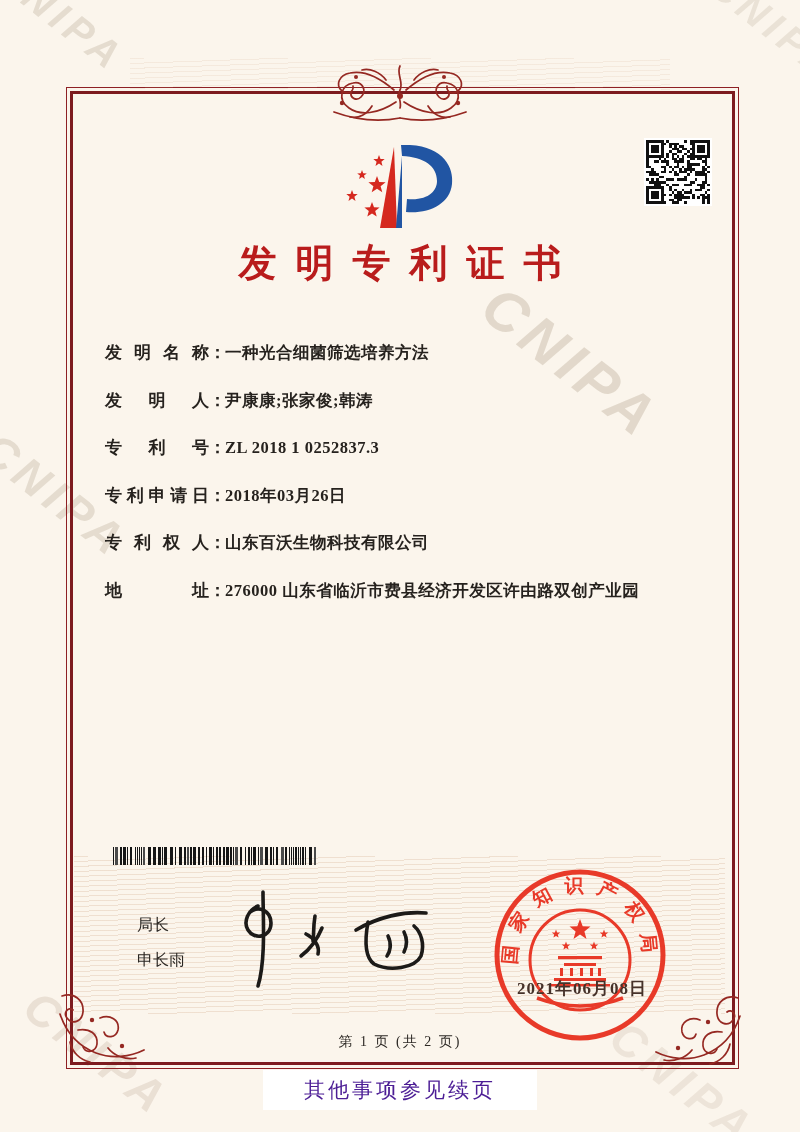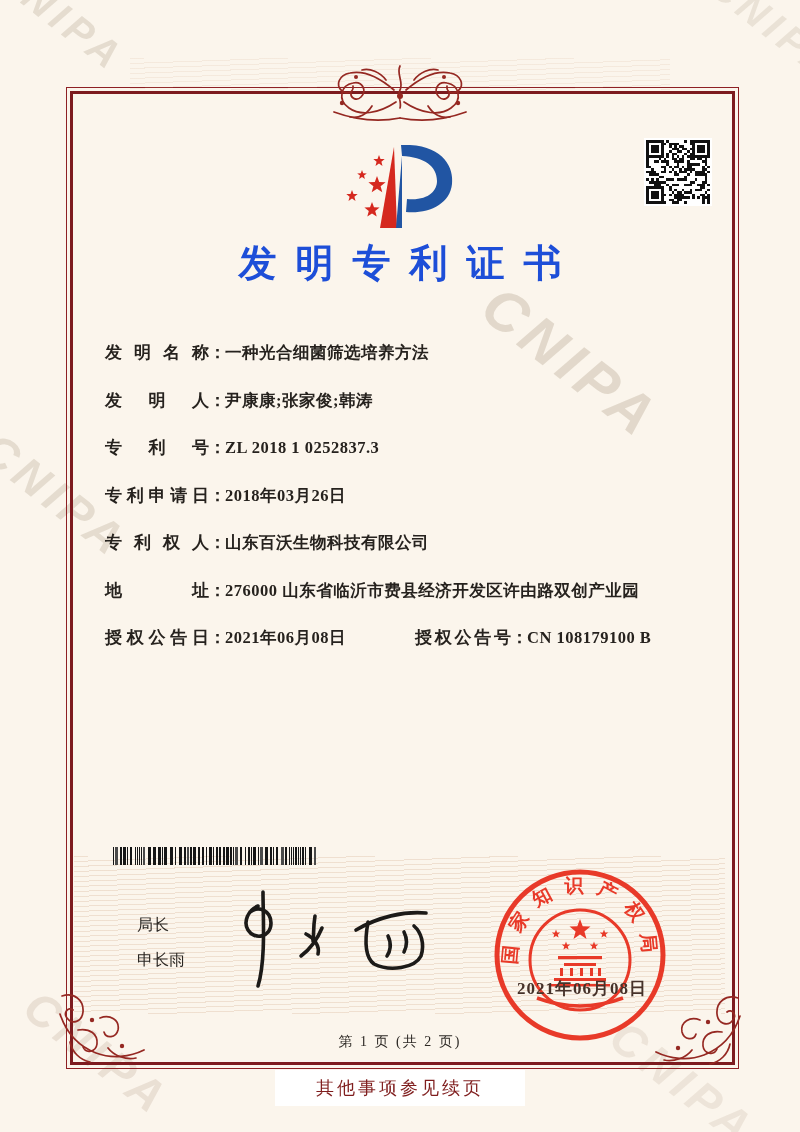--- a/index.html
+++ b/index.html
@@ -28,21 +28,21 @@
   
   .orn{position:absolute;pointer-events:none;}
   .orn-top{left:316px;top:54px;width:168px;height:76px;}
   .orn-bl{left:48px;top:990px;width:102px;height:88px;}
   .orn-br{left:650px;top:992px;width:102px;height:88px;}
   
   .cert-no{position:absolute;left:104px;top:137px;font-size:17px;color:#33302c;letter-spacing:1px;}
   .logo{position:absolute;left:340px;top:130px;width:130px;height:106px;}
   .qr{position:absolute;left:644px;top:138px;width:64px;height:64px;background:#fff;padding:2px;}
   .page-title{position:absolute;left:0;right:0;top:238px;text-align:center;font-size:38px;
-      font-weight:bold;letter-spacing:.5em;text-indent:.5em;color:#1d4ed8;}
+      font-weight:bold;letter-spacing:.5em;text-indent:.5em;color:#b91c1c;}
   
   .frow{position:absolute;left:105px;font-size:17px;white-space:nowrap;color:#26221e;font-weight:bold;}
   .lbl{display:inline-block;width:104px;text-align:justify;text-align-last:justify;
        vertical-align:bottom;}
   .colon{display:inline-block;width:16px;}
   .val{letter-spacing:.5px;font-size:16.5px;}
   .grant2{position:absolute;left:310px;top:0;}
   .grant2 .lbl{width:96px;}
   
   .body-text{position:absolute;left:102px;top:656px;width:598px;}
@@ -56,21 +56,21 @@
   .sig-name{top:950px;}
   .autograph{position:absolute;left:218px;top:886px;width:225px;height:108px;}
   
   .seal{position:absolute;left:480px;top:860px;width:210px;height:190px;opacity:.95;}
   .seal-date{position:absolute;left:482px;top:977px;width:200px;text-align:center;
       font-size:17px;font-weight:bold;letter-spacing:1px;color:#46322a;}
   
   .page-info{position:absolute;left:0;right:0;top:1033px;text-align:center;font-size:14px;
       letter-spacing:2px;color:#2c2824;}
   .cont-note{position:absolute;left:50%;top:1070px;transform:translateX(-50%);
-      background:#ffffff;padding:6px 41px;font-size:18px;letter-spacing:3px;color:#7f1d1d;
+      background:#ffffff;padding:6px 41px;font-size:21px;letter-spacing:3px;color:#4c1d95;
       white-space:nowrap;}
 </style>
 </head>
 <body>
 
 <div class="page">
 
   <div class="wm wm1">CNIPA</div>
   <div class="wm wm2">CNIPA</div>
   <div class="wm wm3">CNIPA</div>
@@ -459,26 +459,20 @@
 
   <div id="fieldsArea">
       <div class="frow" style="top: 341px;"><span class="lbl">发明名称</span><span class="colon">：</span><span class="val">一种光合细菌筛选培养方法</span></div>
       <div class="frow" style="top: 389px;"><span class="lbl">发明人</span><span class="colon">：</span><span class="val">尹康康;张家俊;韩涛</span></div>
       <div class="frow" style="top: 436px;"><span class="lbl">专利号</span><span class="colon">：</span><span class="val">ZL 2018 1 0252837.3</span></div>
       <div class="frow" style="top: 484px;"><span class="lbl">专利申请日</span><span class="colon">：</span><span class="val">2018年03月26日</span></div>
       <div class="frow" style="top: 531px;"><span class="lbl">专利权人</span><span class="colon">：</span><span class="val">山东百沃生物科技有限公司</span></div>
       <div class="frow" style="top: 579px;"><span class="lbl">地址</span><span class="colon">：</span><span class="val">276000 山东省临沂市费县经济开发区许由路双创产业园</span></div>
     </div>
 
-  <div class="frow" style="top:626px">
-    <span class="lbl">授权公告日</span><span class="colon">：</span><span class="val">2021年06月08日</span>
-    <span class="grant2">
-      <span class="lbl">授权公告号</span><span class="colon">：</span><span class="val">CN 108179100 B</span>
-    </span>
-  </div>
 
 
   <svg class="barcode" viewBox="0 0 206 18" preserveAspectRatio="none">
     <g id="barGroup">
         <rect x="0" y="0" width="1" height="18" fill="#161616"></rect>
         <rect x="2" y="0" width="3" height="18" fill="#4a4a4a"></rect>
         <rect x="7" y="0" width="2" height="18" fill="#161616"></rect>
         <rect x="10" y="0" width="3" height="18" fill="#161616"></rect>
         <rect x="14" y="0" width="1" height="18" fill="#161616"></rect>
         <rect x="17" y="0" width="2" height="18" fill="#161616"></rect>

